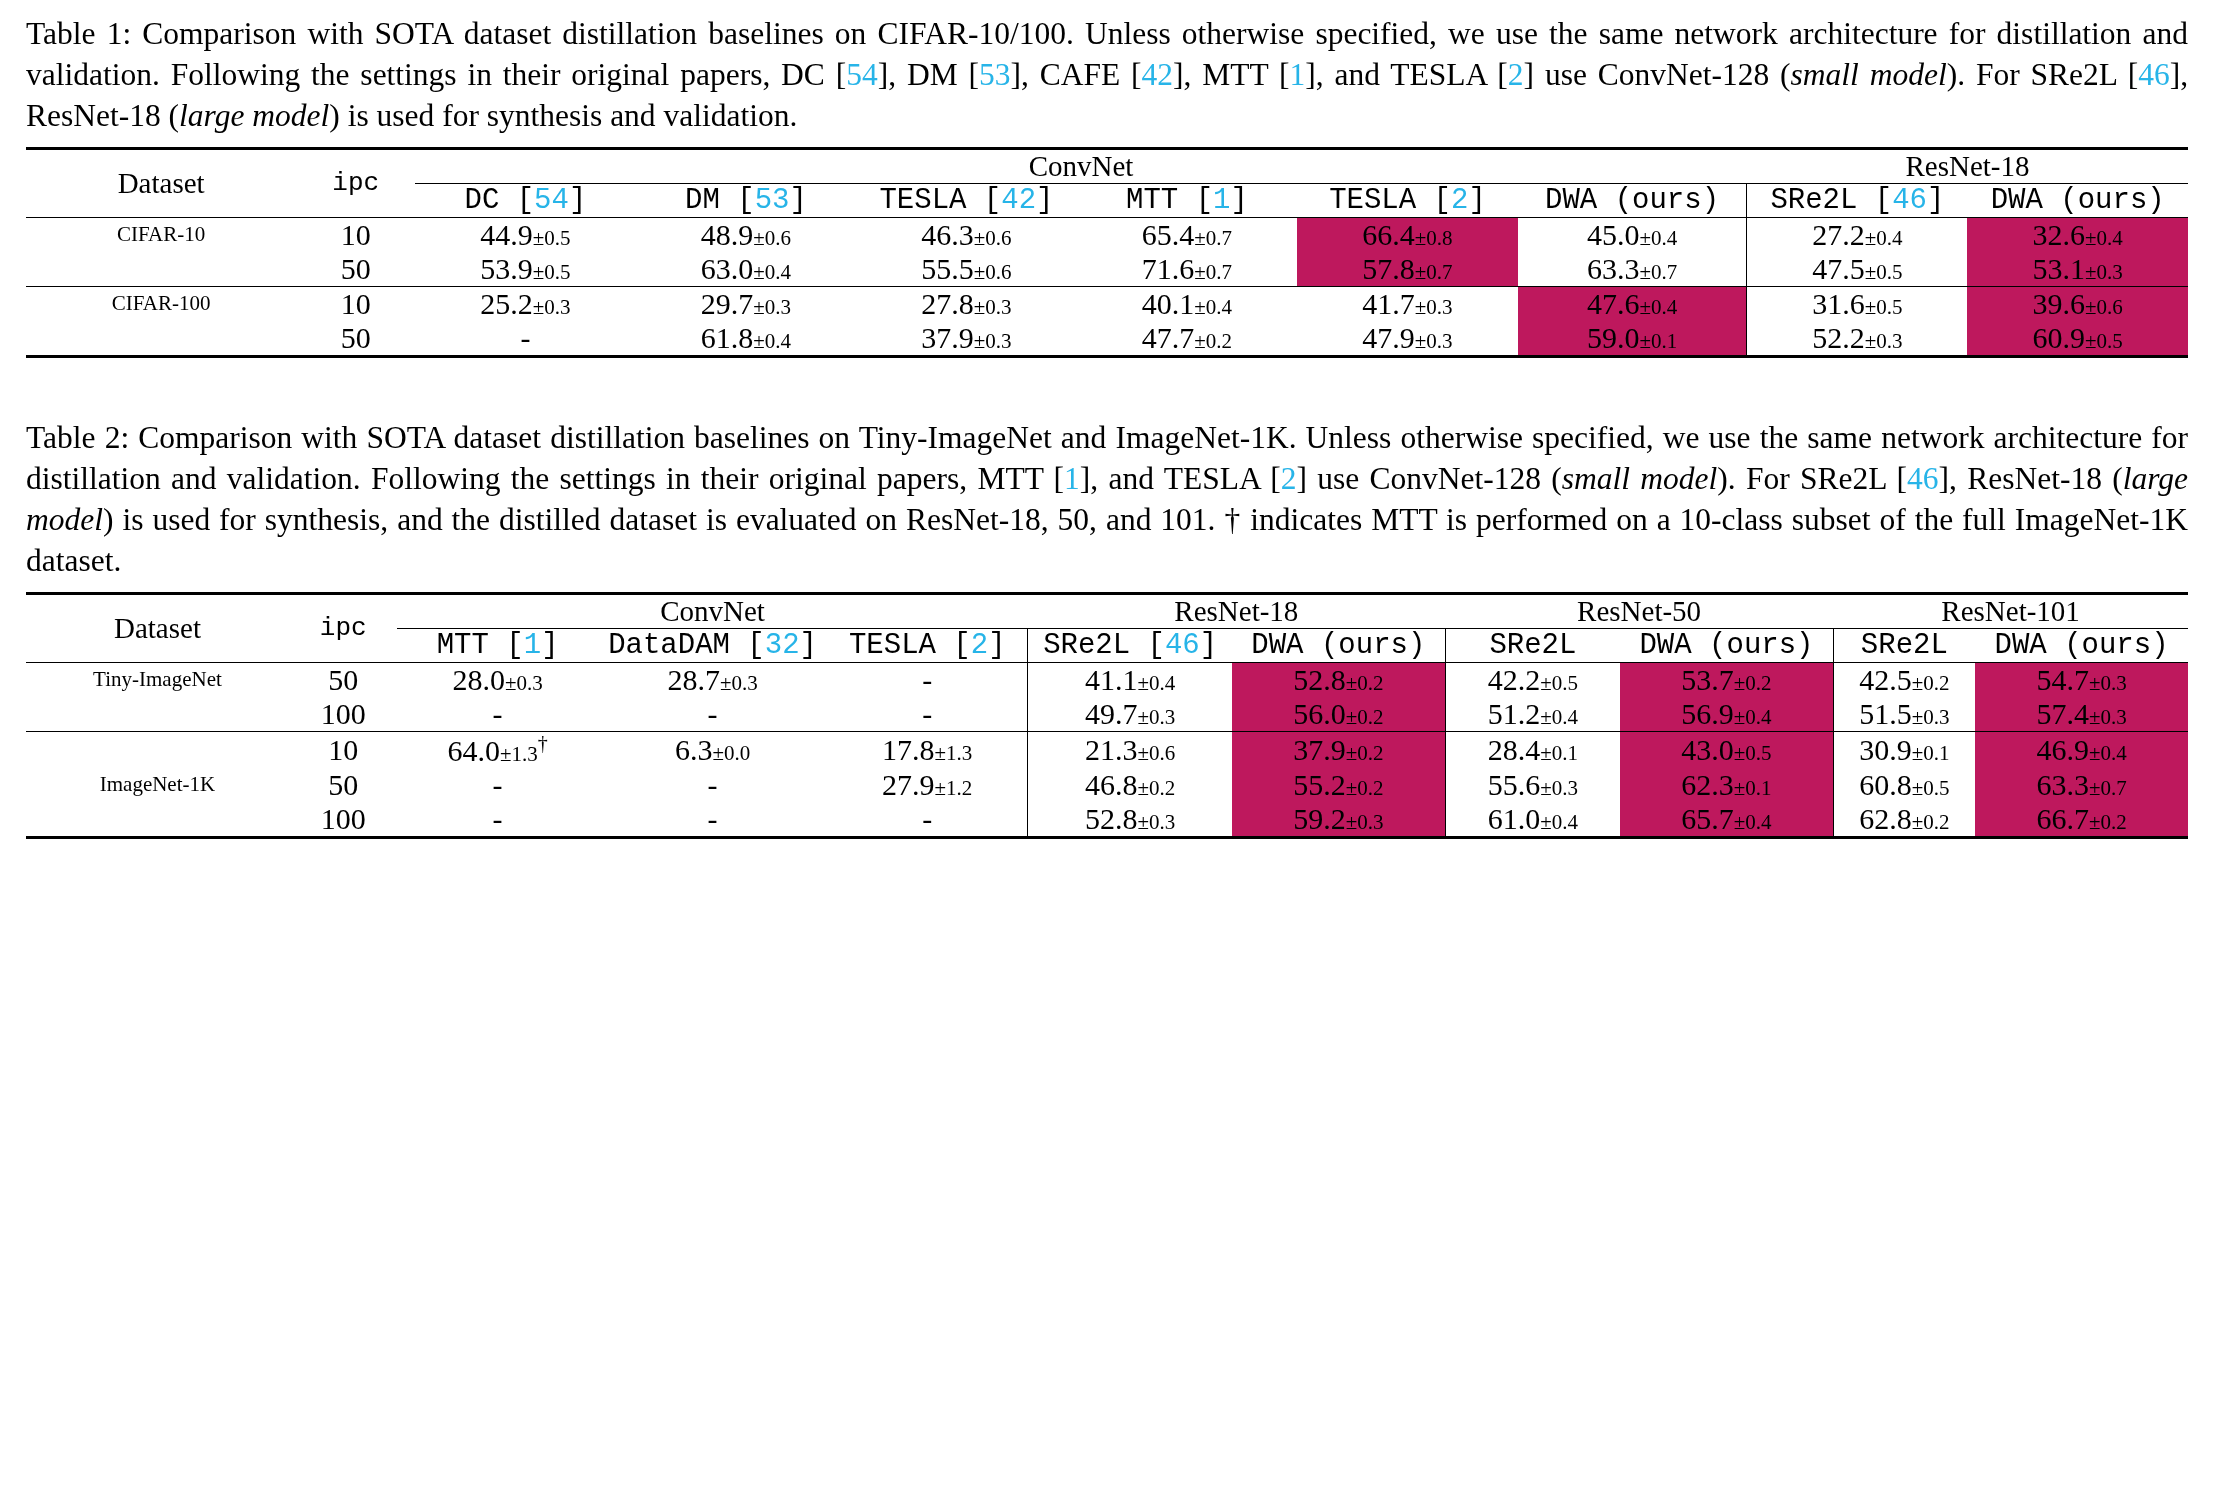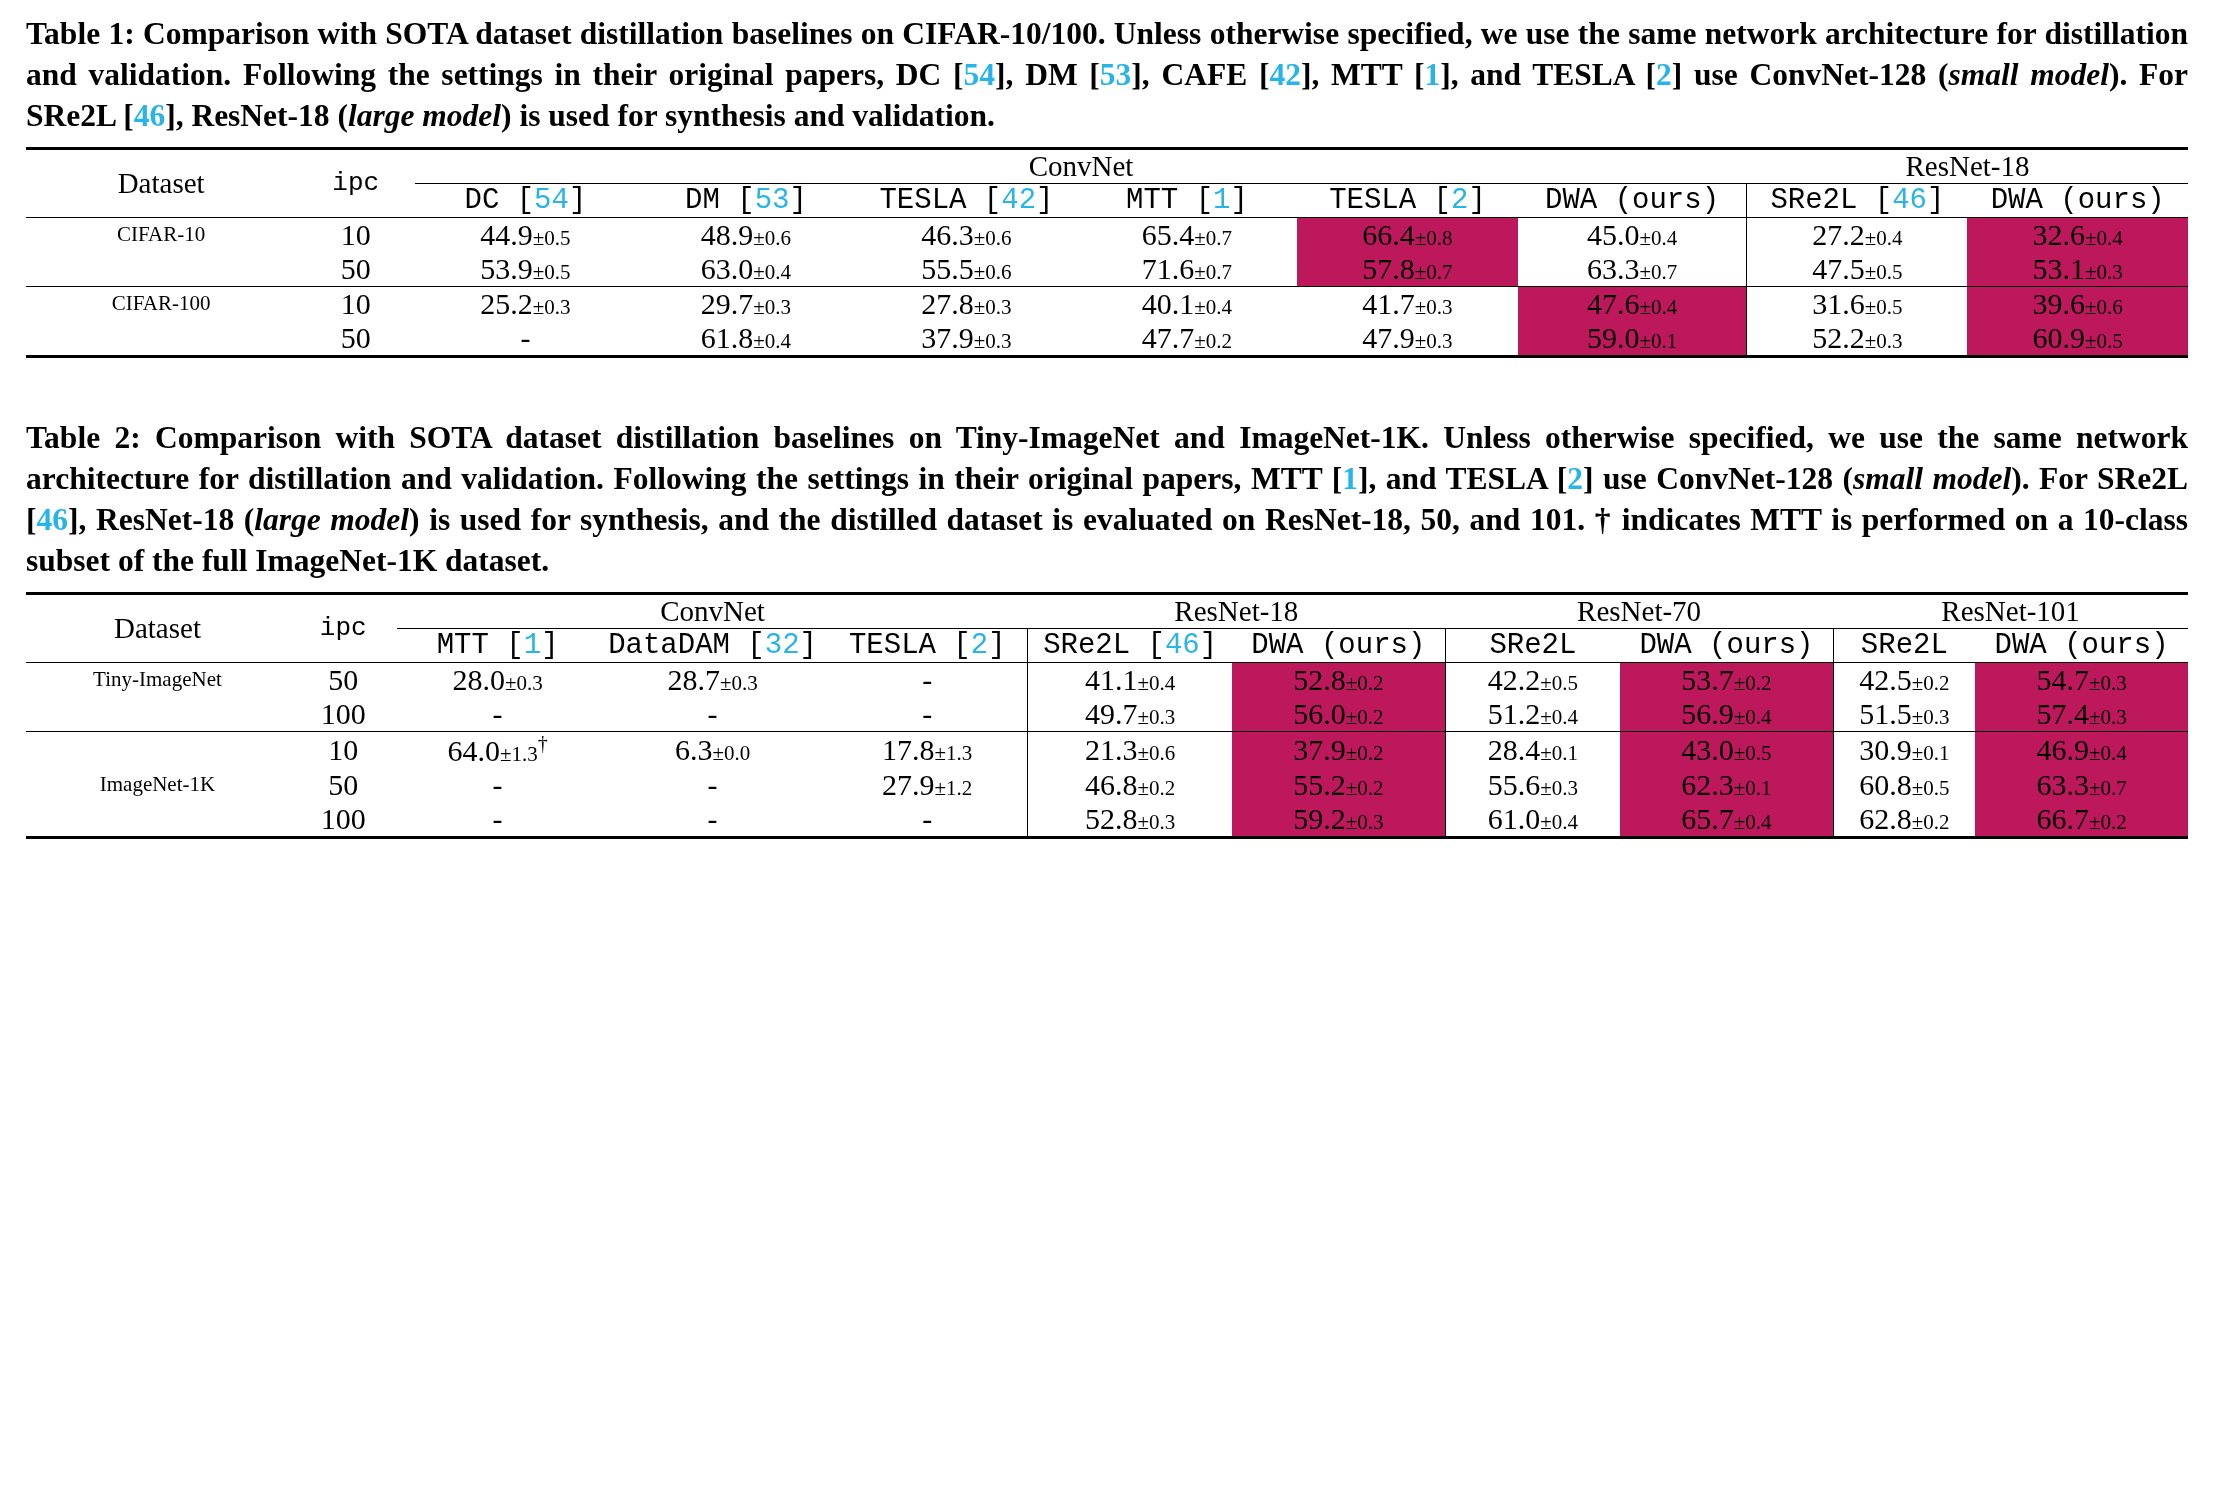--- a/index.html
+++ b/index.html
@@ -17,21 +17,20 @@
   .page {
     padding: 14px 26px 0 26px;
     box-sizing: border-box;
   }
   .caption {
     font-size: 31.5px;
     line-height: 1.30;
     text-align: justify;
     text-justify: inter-word;
     margin: 0 0 10px 0;
-    font-weight: bold;
   }
   .cite { color: #27b4e8; }
   .it { font-style: italic; }
 
   table.tbl {
     border-collapse: collapse;
     width: 100%;
     font-size: 29px;
     table-layout: fixed;
   }
@@ -202,21 +201,21 @@
     </colgroup>
     <tbody>
           <tr class="rule-top">
             <td colspan="11"></td>
           </tr>
     <tr>
       <td rowspan="2" class="hdr-cell">Dataset</td>
       <td rowspan="2" class="hdr-cell" style="font-family:'Liberation Mono',monospace;font-size:26px">ipc</td>
       <td colspan="3" class="hdr-cell grp-rule">ConvNet</td>
       <td colspan="2" class="hdr-cell grp-rule">ResNet-18</td>
-      <td colspan="2" class="hdr-cell grp-rule">ResNet-70</td>
+      <td colspan="2" class="hdr-cell grp-rule">ResNet-50</td>
       <td colspan="2" class="hdr-cell grp-rule">ResNet-101</td>
     </tr>
     <tr>
       <td class="subhdr-cell"><span>MTT [</span><span class="cite">1</span><span>]</span></td>
       <td class="subhdr-cell"><span>DataDAM [</span><span class="cite">32</span><span>]</span></td>
       <td class="subhdr-cell"><span>TESLA [</span><span class="cite">2</span><span>]</span></td>
       <td class="subhdr-cell vbar"><span>SRe2L [</span><span class="cite">46</span><span>]</span></td>
       <td class="subhdr-cell">DWA (ours)</td>
       <td class="subhdr-cell vbar">SRe2L</td>
       <td class="subhdr-cell">DWA (ours)</td>

